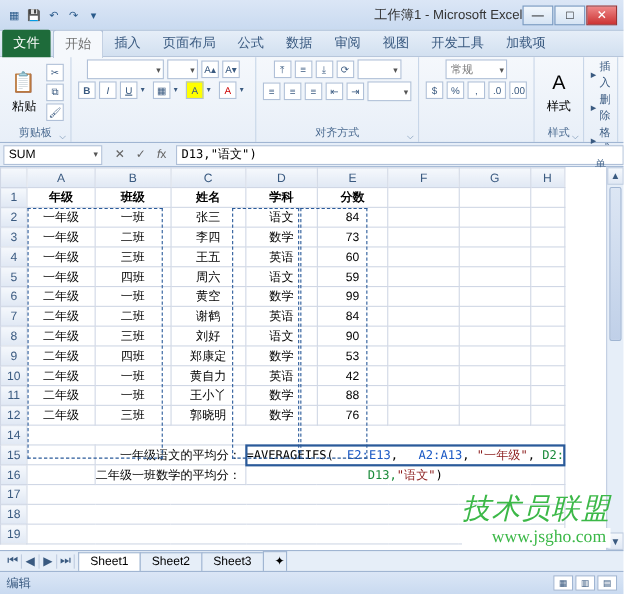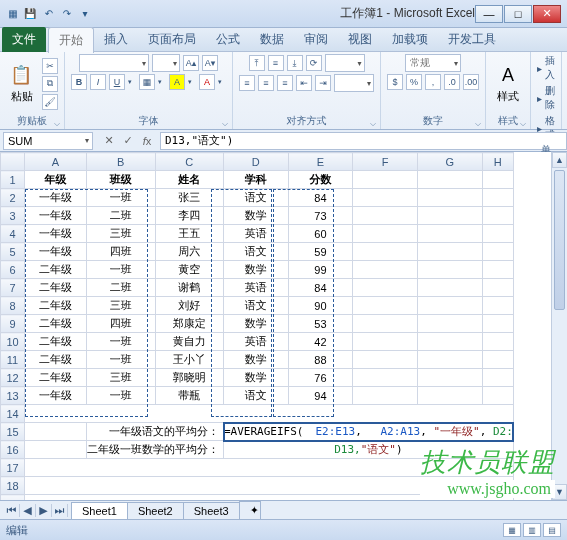--- a/index.html
+++ b/index.html
@@ -116,22 +116,22 @@
 
 <div class="tabs">
   <div class="tab file">文件</div>
   <div class="tab active">开始</div>
   <div class="tab">插入</div>
   <div class="tab">页面布局</div>
   <div class="tab">公式</div>
   <div class="tab">数据</div>
   <div class="tab">审阅</div>
   <div class="tab">视图</div>
+  <div class="tab">开发工具</div>
   <div class="tab">加载项</div>
-  <div class="tab">开发工具</div>
 </div>
 
 <div class="ribbon">
   <div class="group">
     <div class="group-body">
       <div class="big-btn">
         <div class="big-icon">📋</div>
         <span>粘贴</span>
       </div>
       <div class="stack">
@@ -163,21 +163,20 @@
           </span>
         <span class="dd">▾</span>
         <span class="mini">▦</span>
         <span class="dd">▾</span>
         <span class="mini" style="background:#ff0">A</span>
         <span class="dd">▾</span>
         <span class="mini" style="color:#c00">A</span>
         <span class="dd">▾</span>
       </div>
     </div>
-    <div class="group-label">字体</div>
   </div>
 
   <div class="group">
     <div class="group-body stack">
       <div class="row">
         <span class="mini">⤒</span>
         <span class="mini">≡</span>
         <span class="mini">⤓</span>
         <span class="mini">⟳</span>
         <div class="sel" style="width:40px"></div>
@@ -200,21 +199,20 @@
           <div class="sel" style="width:56px">常规</div>
         </div>
       <div class="row">
         <span class="mini">$</span>
         <span class="mini">%</span>
         <span class="mini">,</span>
         <span class="mini">.0</span>
         <span class="mini">.00</span>
       </div>
     </div>
-    <div class="group-label">数字</div>
   </div>
 
   <div class="group">
     <div class="group-body">
       <div class="big-btn">
         <div class="big-icon">A</div>
         <span>样式</span>
       </div>
     </div>
     <div class="group-label">样式</div>
@@ -387,31 +385,20 @@
           <th class="rowh">12</th>
           <td>二年级</td>
           <td>三班</td>
           <td>郭晓明</td>
           <td>数学</td>
           <td>76</td>
           <td></td>
           <td></td>
           <td></td>
         </tr>
-        <tr>
-          <th class="rowh">13</th>
-          <td>一年级</td>
-          <td>一班</td>
-          <td>带瓶</td>
-          <td>语文</td>
-          <td>94</td>
-          <td></td>
-          <td></td>
-          <td></td>
-        </tr>
       </tbody>
   <tbody>
         <tr>
           <th class="rowh">14</th>
           <td colspan="8"></td>
         </tr>
   <tr>
           <th class="rowh">15</th>
     <td></td>
     <td colspan="2" style="text-align:right;padding-right:4px">一年级语文的平均分：</td>

